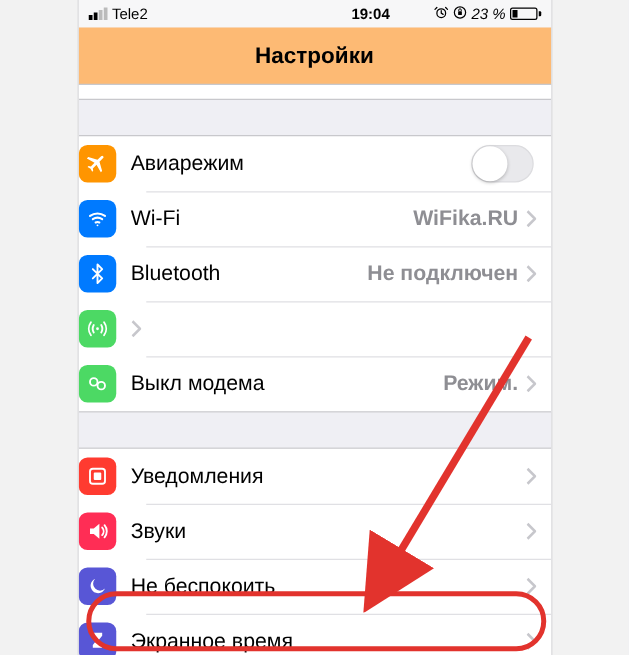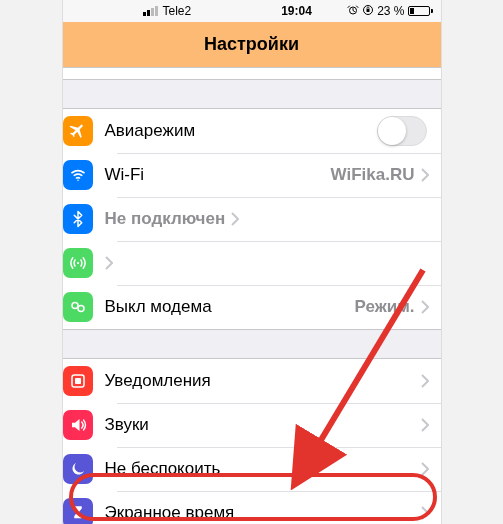--- a/index.html
+++ b/index.html
@@ -23,23 +23,23 @@
   .status-bar {
     height: 22px;
     display: flex;
     align-items: center;
     font-size: 12px;
     font-weight: 500;
     color: #000;
     padding: 0 8px;
     background: #f7f7f8;
   }
-  .status-left { display: flex; align-items: center; gap: 4px; flex: 1; justify-content: flex-end; }
+  .status-left { display: flex; align-items: center; gap: 4px; flex: 1; }
   .status-center { flex: 1; text-align: right; font-weight: 600; }
-  .status-right { flex: 1; display: flex; justify-content: flex-end; align-items: center; gap: 3px; }
+  .status-right { flex: 1; display: flex; justify-content: flex-end; align-items: center; gap: 3px; font-style: italic; }
   .sig-bars { display: inline-flex; align-items: flex-end; gap: 1px; }
   .sig-bars i { width: 3px; background: #000; display: inline-block; }
   .sig-bars i.off { background: #bbb; }
   .battery { display: inline-flex; align-items: center; }
   .battery-body { width: 22px; height: 10px; border: 1px solid #000; border-radius: 2px; position: relative; }
   .battery-fill { position: absolute; left: 1px; top: 1px; bottom: 1px; background: #000; }
   .battery-cap { width: 2px; height: 4px; background: #000; margin-left: 1px; border-radius: 0 1px 1px 0; }
 
   
   .nav-header {
@@ -205,20 +205,21 @@
           </svg>
         </div>
     </div>
 
     <div class="row">
       <div class="icon-box" style="background:#007aff">
         <svg viewBox="0 0 24 24" fill="none" stroke="#fff" stroke-width="2" stroke-linejoin="round" stroke-linecap="round">
             <path d="M7 7l10 10-5 5V2l5 5L7 17"></path>
           </svg>
       </div>
+      <div class="label">Bluetooth</div>
       <div class="value">Не подключен</div>
       <div class="chevron">
           <svg viewBox="0 0 8 14">
             <path d="M1 1l6 6-6 6" fill="none" stroke="#c7c7cc" stroke-width="2"></path>
           </svg>
         </div>
     </div>
 
     <div class="row">
       <div class="icon-box" style="background:#4cd964">

